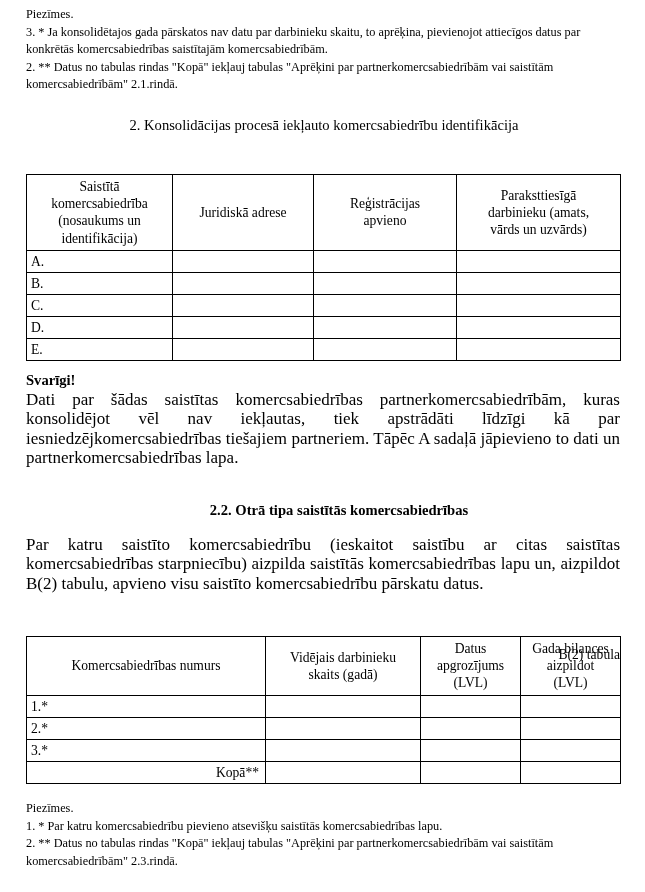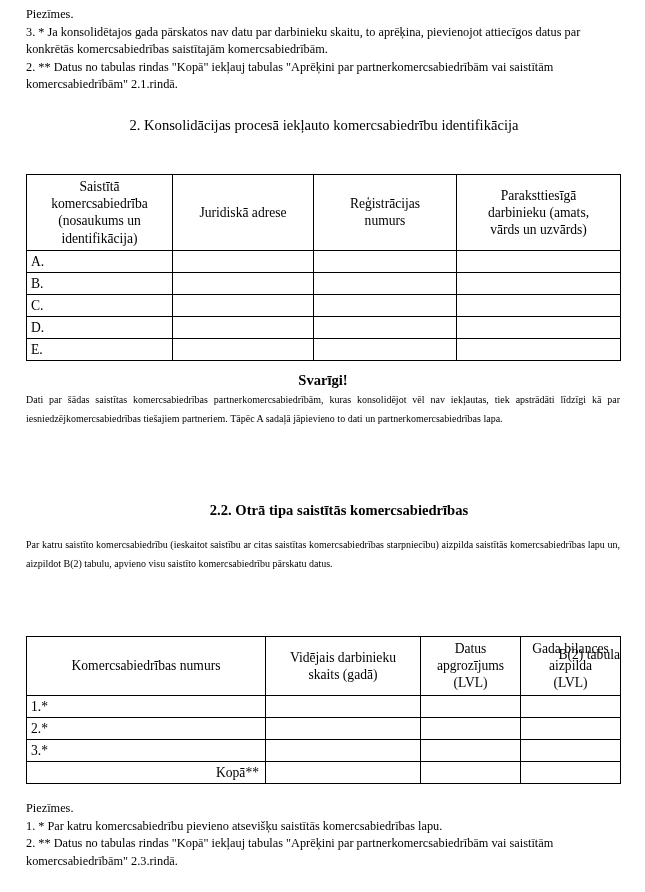--- a/index.html
+++ b/index.html
@@ -54,26 +54,25 @@
     font-weight: bold;
     text-align: center;
     line-height: 20px;
     margin: 16px;
   }
   .important-title {
     font-size: 14.6px;
     font-weight: bold;
     line-height: 19px;
     margin: 0;
-    text-align: center;
   }
 
   
   .body-par {
-    font-size: 10px;
+    font-size: 17px;
     line-height: 19.4px;
     text-align: justify;
     margin: 0;
   }
 
   
   table.doc-table {
     border-collapse: collapse;
     width: 594px;
     table-layout: fixed;
@@ -148,21 +147,21 @@
               <span>Saistītā</span><br>
               <span>komercsabiedrība</span><br>
               <span>(nosaukums un</span><br>
               <span>identifikācija)</span>
             </th>
             <th>
               <span>Juridiskā adrese</span>
             </th>
             <th>
               <span>Reģistrācijas</span><br>
-              <span>numurs</span>
+              <span>apvieno</span>
             </th>
             <th>
               <span>Paraksttiesīgā</span><br>
               <span>darbinieku (amats,</span><br>
               <span>vārds un uzvārds)</span>
             </th>
           </tr>
         </thead>
         <tbody>
           <tr>
@@ -227,21 +226,21 @@
               <span>Vidējais darbinieku</span><br>
               <span>skaits (gadā)</span>
             </th>
             <th>
               <span>Datus</span><br>
               <span>apgrozījums</span><br>
               <span>(LVL)</span>
             </th>
             <th>
               <span>Gada bilances</span><br>
-              <span>aizpilda</span><br>
+              <span>aizpildot</span><br>
               <span>(LVL)</span>
             </th>
           </tr>
         </thead>
         <tbody>
           <tr>
             <td class="cell-label">1.*</td>
             <td class="cell-blank"></td>
             <td class="cell-blank"></td>
             <td class="cell-blank"></td>

